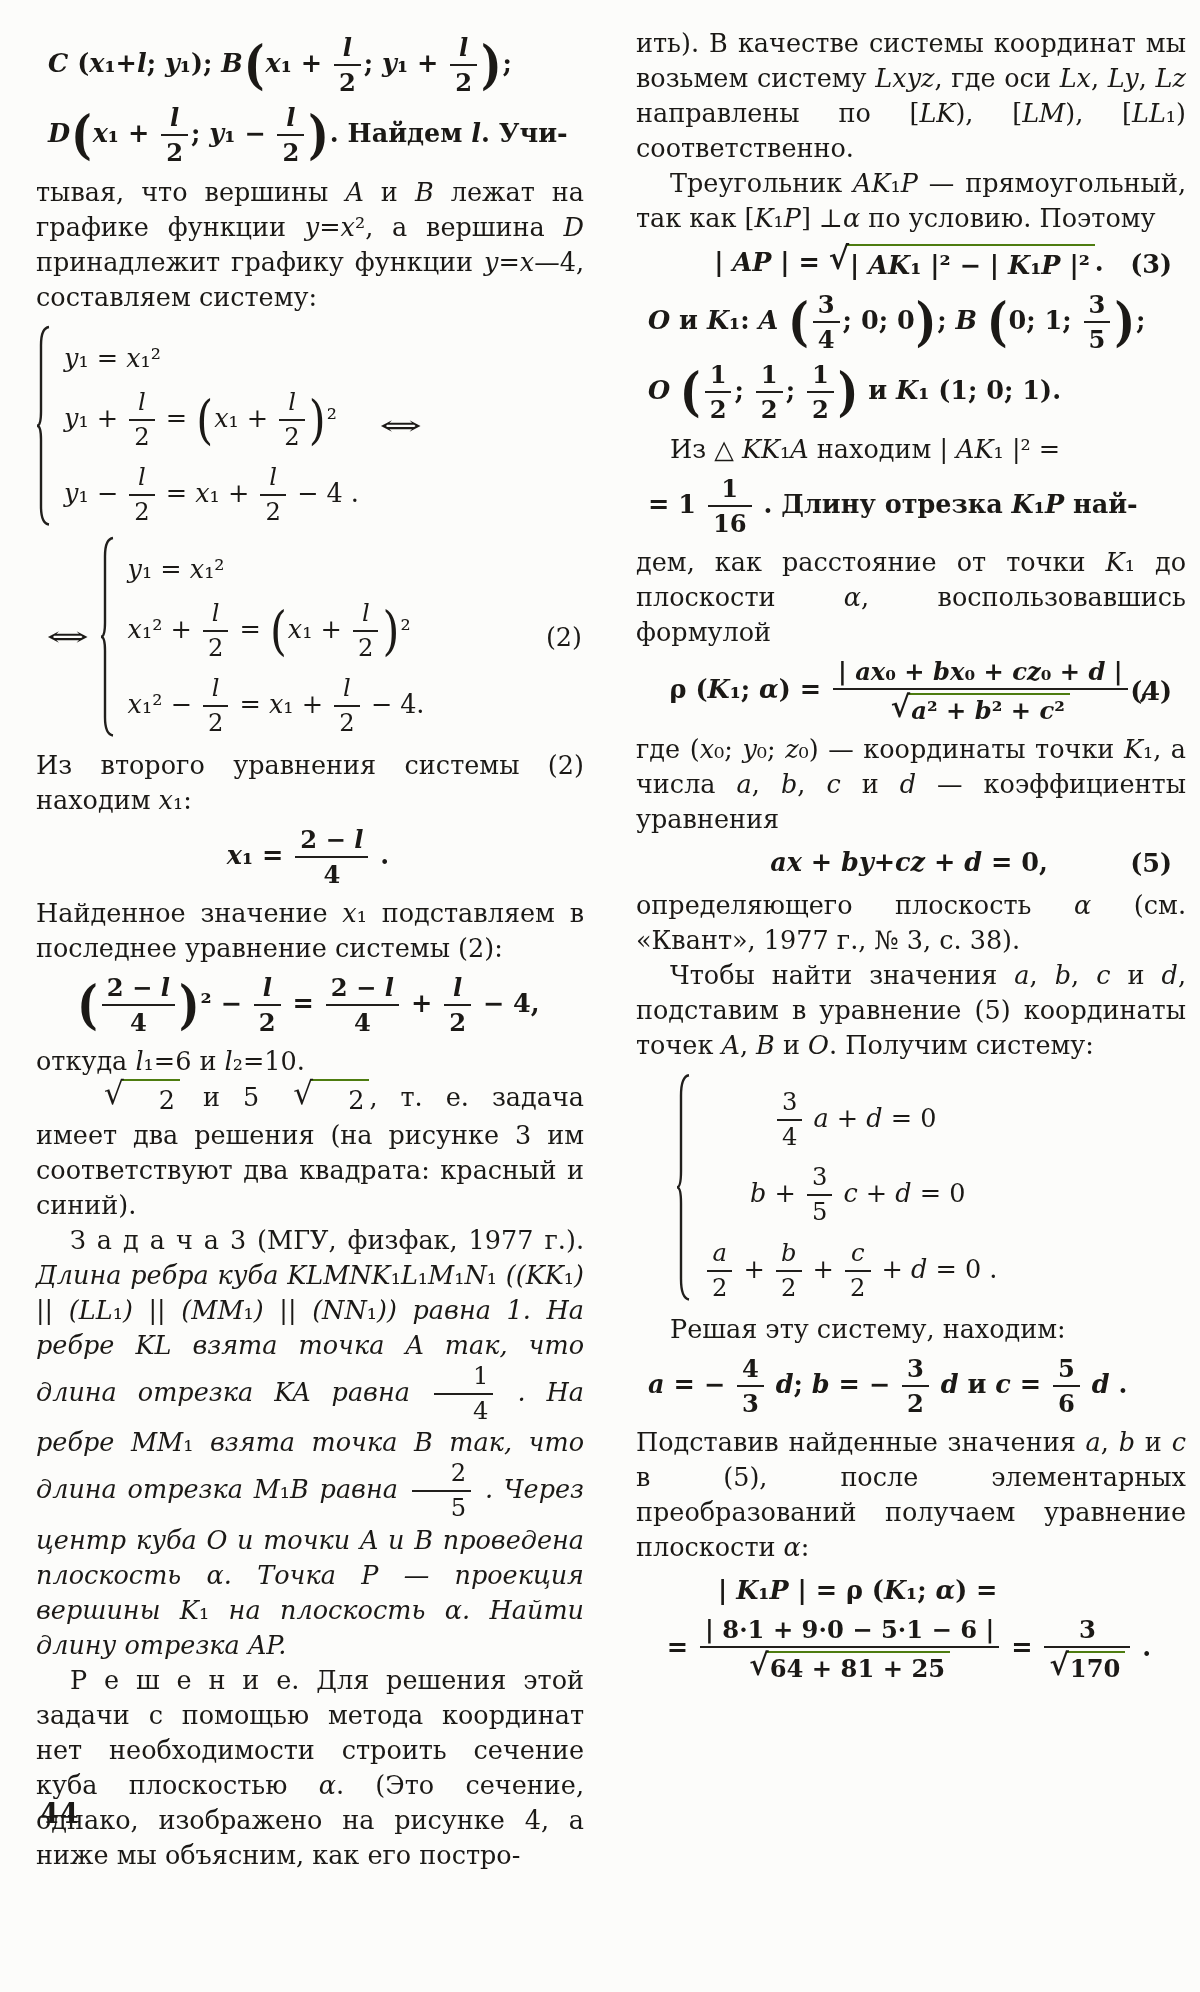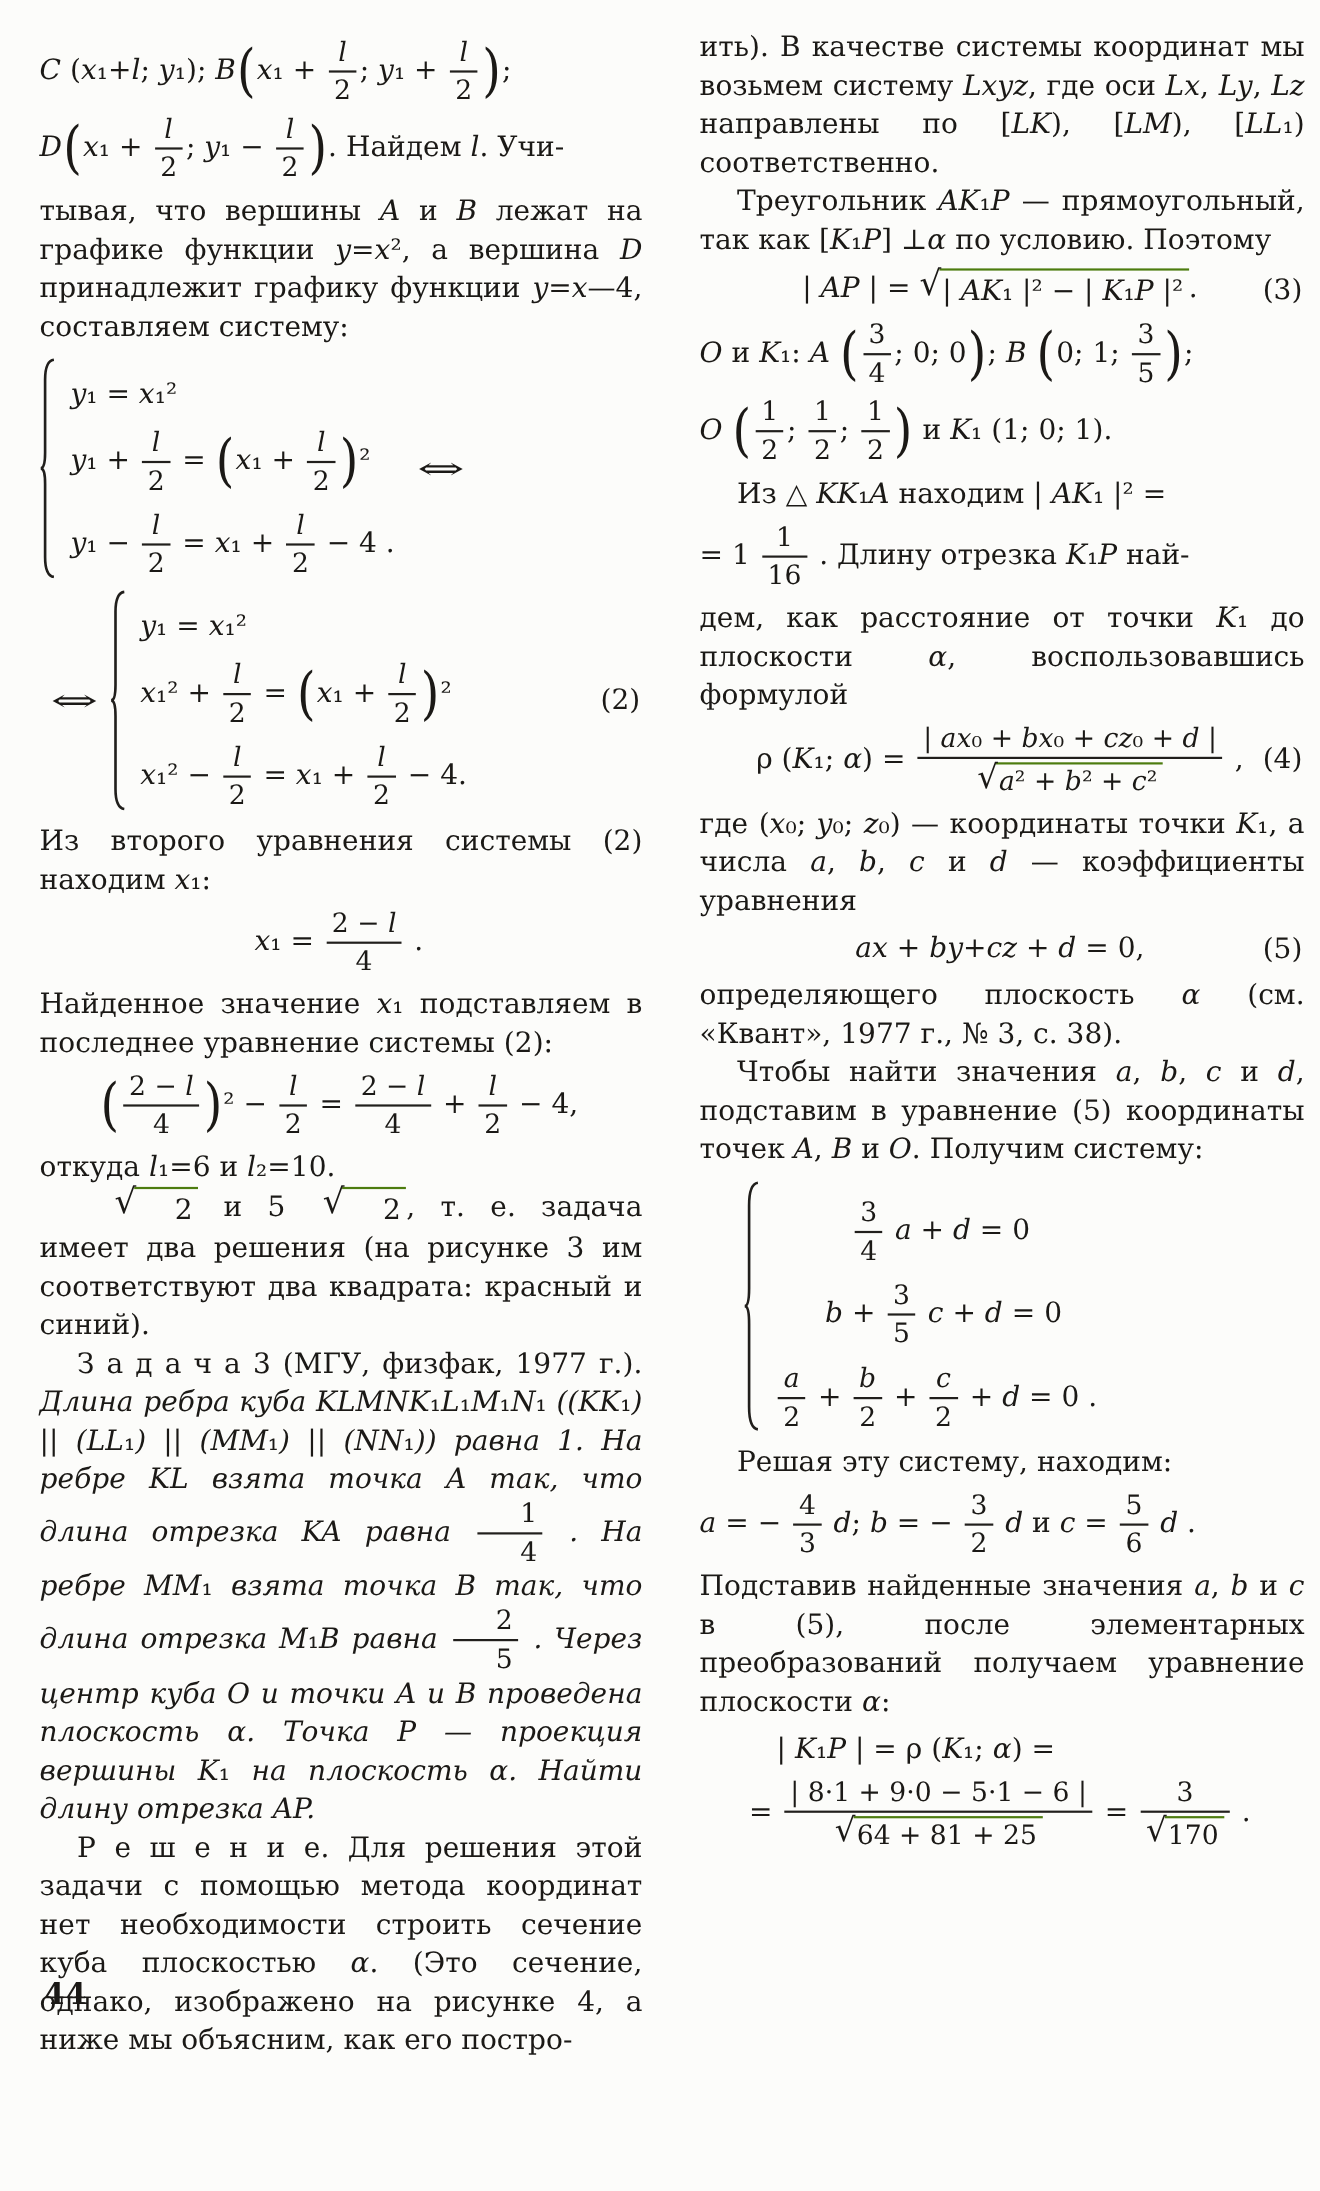--- a/index.html
+++ b/index.html
@@ -4,21 +4,21 @@
 <style>
   html,body{margin:0;padding:0;background:#e9e9e7;}
   .page{position:relative;width:1200px;height:1992px;background:#fcfcfa;overflow:hidden;
         font-family:"DejaVu Serif","Liberation Serif",serif;font-size:25.5px;line-height:35px;color:#1b1916;}
   .col{position:absolute;top:26px;}
   .colL{left:36px;width:548px;}
   .colR{left:636px;width:550px;}
   .para{margin:0;text-align:justify;}
   .para.ind{text-indent:34px;}
   .it{font-style:italic;}
-  .disp{position:relative;margin:8px 0;padding-right:4px;}
+  .disp{position:relative;margin:8px 12px;padding-right:4px;font-weight:bold;}
   .disp.ctr{text-align:center;}
   .mline{display:inline-block;}
   .eqno{position:absolute;right:2px;top:50%;transform:translateY(-50%);}
   .sys{position:relative;display:flex;align-items:center;margin:10px 0;}
   .rows{display:flex;flex-direction:column;gap:13px;margin-top:16px;}
   .srow{white-space:nowrap;}
   .arr{display:inline-block;transform:scaleX(1.85);margin:0 20px;font-size:1.1em;flex:none;}
   .arr.post{margin-left:30px;}
   .brace{align-self:stretch;width:14px;margin-right:14px;flex:none;}
   .bsvg{width:100%;height:100%;display:block;}

